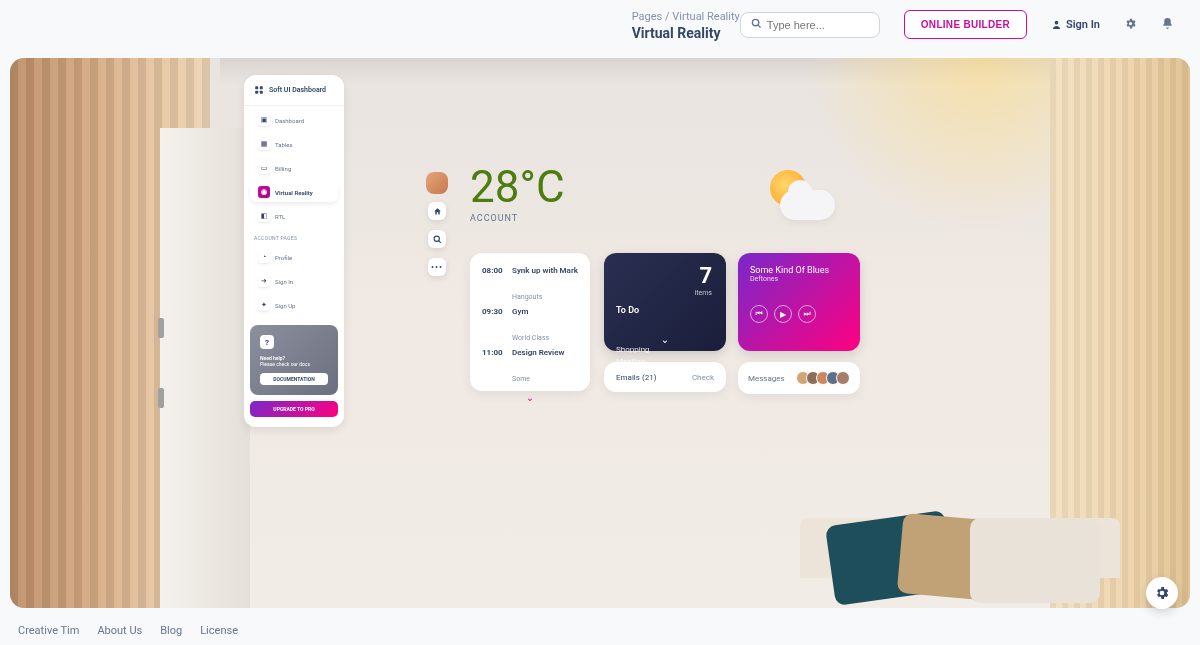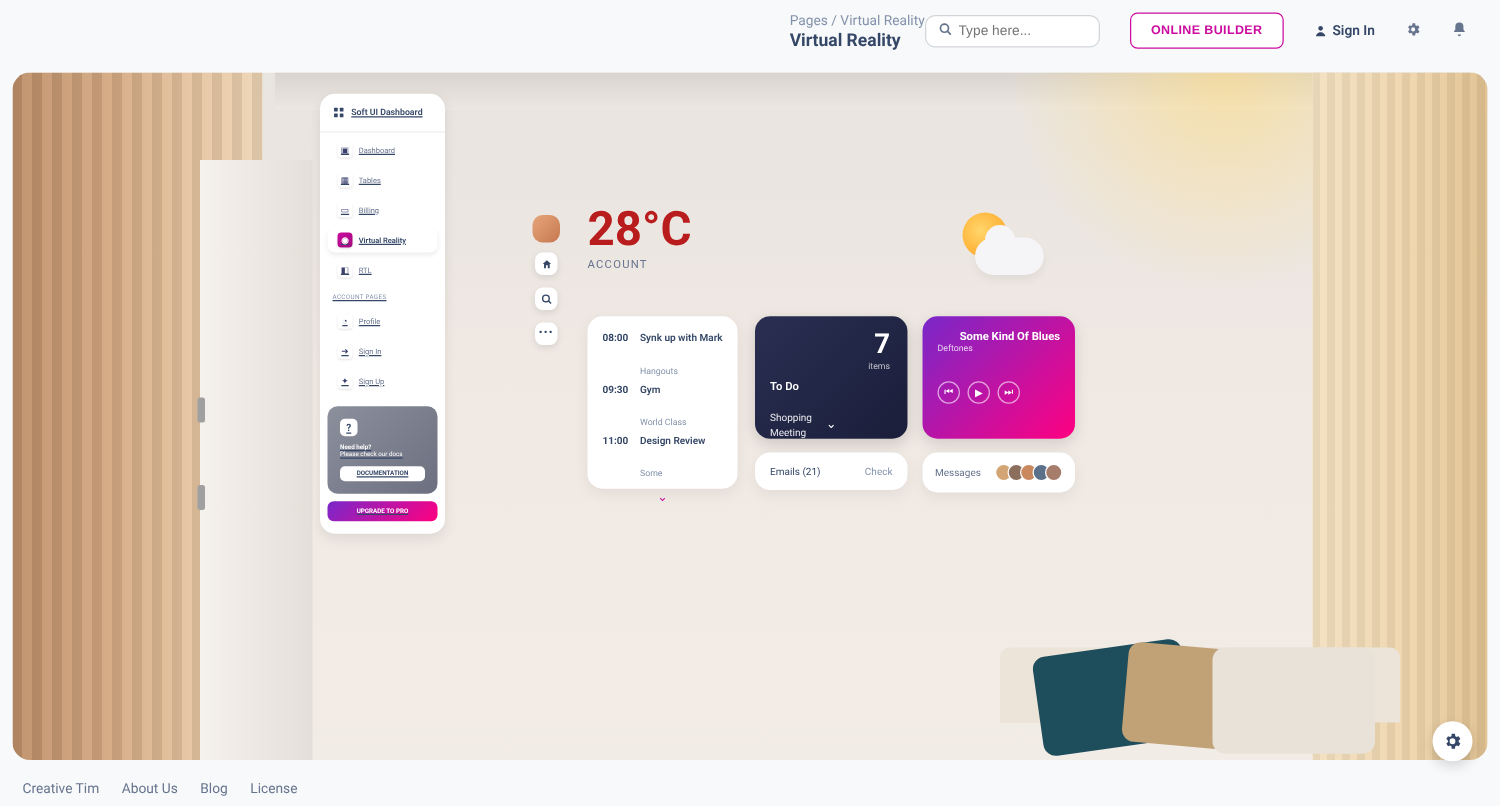--- a/index.html
+++ b/index.html
@@ -24,67 +24,67 @@
 .light-glow { position:absolute; top:0; right:120px; width:300px; height:200px; background: radial-gradient(circle at 70% 0%, rgba(255,220,130,0.6), rgba(255,220,130,0) 60%); pointer-events:none; }
 .sofa { position:absolute; bottom:0; right:70px; width:320px; height:120px; }
 .sofa-back { position:absolute; bottom:30px; left:0; right:0; height:60px; background:#ece4d8; border-radius:8px 8px 0 0; }
 .cushion1 { position:absolute; bottom:10px; left:30px; width:120px; height:80px; background:#1e4d5b; border-radius:10px; transform:rotate(-8deg); }
 .cushion2 { position:absolute; bottom:10px; left:100px; width:120px; height:80px; background:#c1a176; border-radius:10px; transform:rotate(5deg); }
 .cushion3 { position:absolute; bottom:5px; left:170px; width:130px; height:85px; background:#e9e2d8; border-radius:10px; }
 .door-area { position:absolute; left:150px; top:70px; bottom:0; width:90px; background:linear-gradient(90deg,#f5f1ec,#e4dfd9); }
 .hinge { position:absolute; left:148px; width:6px; height:20px; background:#a0a0a0; border-radius:2px; }
 
 
-.sidenav { position: absolute; left: 256px; top: 75px; width: 100px; height: 352px; background: #fff; border-radius: 12px; box-shadow: 0 4px 10px rgba(0,0,0,0.08); transform-origin: left top; text-decoration: underline; }
+.sidenav { position: absolute; left: 244px; top: 75px; width: 100px; height: 352px; background: #fff; border-radius: 12px; box-shadow: 0 4px 10px rgba(0,0,0,0.08); transform-origin: left top; }
 .sn-brand { display:flex; align-items:center; gap:5px; padding:10px; font-size:7px; font-weight:600; color:#344767; border-bottom:1px solid #f0f0f0; }
 .sn-brand svg { width:10px; height:10px; }
 .sn-item { display:flex; align-items:center; gap:5px; padding:4px 8px; margin:4px 6px; border-radius:6px; font-size:6px; color:#67748e; cursor:pointer; }
 .sn-item.active { background:#fff; box-shadow:0 2px 4px rgba(0,0,0,0.08); color:#344767; font-weight:600; }
 .sn-icon { width:12px; height:12px; border-radius:3px; background:#fff; box-shadow:0 1px 2px rgba(0,0,0,0.1); display:flex; align-items:center; justify-content:center; font-size:7px; color:#3a416f; }
 .sn-item.active .sn-icon { background:linear-gradient(135deg,#cb0c9f,#a00a7e); color:#fff; }
 .sn-section { padding:5px 10px 2px; font-size:5px; color:#8392ab; letter-spacing:0.3px; }
 .sn-help { margin:10px 6px 6px; padding:10px; border-radius:8px; background: linear-gradient(135deg,#8c8f9c,#6c6f7f); color:#fff; font-size:5px; position:relative; }
 .sn-help .qm { width:14px; height:14px; background:#fff; border-radius:4px; color:#344767; display:flex; align-items:center; justify-content:center; font-weight:700; font-size:8px; margin-bottom:6px; }
 .sn-help .hlp-btn { background:#fff; color:#344767; font-size:5px; font-weight:700; padding:3px 0; border-radius:4px; text-align:center; margin-top:6px; }
 .sn-upgrade { margin:4px 6px 8px; padding:5px 0; background:linear-gradient(135deg,#7928CA,#FF0080); color:#fff; font-size:5px; font-weight:700; text-align:center; border-radius:5px; cursor:pointer; }
 
 
 .pill { position:absolute; left:428px; width:18px; height:18px; background:#fff; border-radius:6px; box-shadow:0 2px 6px rgba(0,0,0,0.1); display:flex; align-items:center; justify-content:center; font-size:9px; color:#344767; cursor:pointer; }
 .avatar { position:absolute; left:426px; top:172px; width:22px; height:22px; border-radius:8px; background:linear-gradient(135deg,#e6a57a,#c67850); }
 
 
 .weather { position:absolute; left:470px; top:165px; }
-.temp { font-size:38px; font-weight:700; color:#b91c1c; line-height:1; }
+.temp { font-size:44px; font-weight:400; color:#4d7c0f; line-height:1; }
 .cond { font-size:9px; color:#67748e; letter-spacing:1px; margin-top:4px; }
 .sun-cloud { position:absolute; left:760px; top:170px; width:80px; height:60px; }
 .sun { width:36px; height:36px; background:radial-gradient(circle at 40% 40%,#ffd66b,#ff9f1c); border-radius:50%; position:absolute; left:10px; top:0; }
 .cloud { width:55px; height:30px; background:#f5f5f8; border-radius:20px; position:absolute; left:20px; top:20px; box-shadow:0 4px 8px rgba(0,0,0,0.05); }
 .cloud::before { content:""; position:absolute; width:24px; height:24px; background:#f5f5f8; border-radius:50%; left:8px; top:-10px; }
 
 
 .card { position:absolute; background:#fff; border-radius:12px; box-shadow:0 4px 12px rgba(0,0,0,0.06); }
 .schedule { left:470px; top:253px; width:120px; height:138px; padding:10px 0; }
 .sch-row { display:flex; gap:6px; padding:3px 12px; }
 .sch-time { font-size:8px; font-weight:700; color:#344767; width:24px; }
 .sch-txt { font-size:8px; color:#344767; font-weight:600; }
 .sch-sub { font-size:7px; color:#8392ab; margin-top:18px; }
 .sch-more { text-align:center; color:#cb0c9f; font-size:10px; margin-top:6px; cursor:pointer; }
 
 .todo { left:604px; top:253px; width:122px; height:98px; background:linear-gradient(135deg,#2a2f52,#1a1e3a); color:#fff; padding:12px; position:absolute; border-radius:12px; box-shadow:0 4px 12px rgba(0,0,0,0.15); }
 .todo-title { font-size:9px; font-weight:600;margin-top:40px; }
 .todo-count { position:absolute; right:14px; top:10px; font-size:22px; font-weight:700; }
 .todo-items { position:absolute; right:14px; top:36px; font-size:7px; opacity:0.7; }
-.todo-list { font-size:8px; margin-top:14px; opacity:0.9; line-height:1.5; }
+.todo-list { font-size:8px; margin-top:29px; opacity:0.9; line-height:1.5; }
 .todo-chev { position:absolute; bottom:6px; left:50%; transform:translateX(-50%); font-size:10px; cursor:pointer; }
 
 .emails { left:604px; top:362px; width:122px; height:30px; padding:8px 12px; display:flex; justify-content:space-between; align-items:center; font-size:8px; }
 .emails .chk { color:#8392ab; cursor:pointer; }
 
 .music { left:738px; top:253px; width:122px; height:98px; border-radius:12px; background:linear-gradient(135deg,#7928CA,#FF0080); color:#fff; padding:12px; position:absolute; box-shadow:0 4px 12px rgba(0,0,0,0.12); }
-.music-title { font-size:9px; font-weight:700;text-align:right; }
+.music-title { font-size:9px; font-weight:400; }
 .music-artist { font-size:7px; opacity:0.8; margin-top:0; }
 .controls { display:flex; gap:6px; margin-top:22px; }
 .ctrl { width:18px; height:18px; border:1px solid rgba(255,255,255,0.6); border-radius:50%; display:flex; align-items:center; justify-content:center; font-size:8px; cursor:pointer; }
 
 .messages { left:738px; top:362px; width:122px; height:32px; padding:7px 10px; display:flex; align-items:center; justify-content:space-between; font-size:8px; color:#67748e; }
 .avatars { display:flex; }
 .av { width:14px; height:14px; border-radius:50%; border:1.5px solid #fff; margin-left:-4px; }
 .av:nth-child(1){ background:#d4a574; margin-left:0;}
 .av:nth-child(2){ background:#8b6f5c;}
 .av:nth-child(3){ background:#c9885e;}

